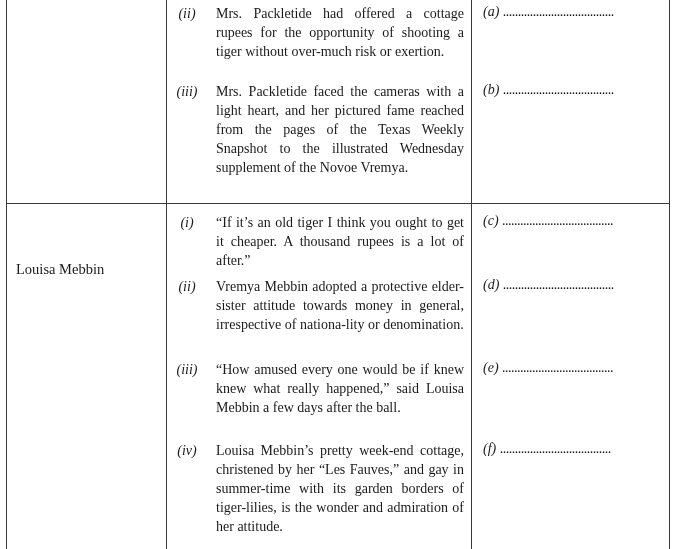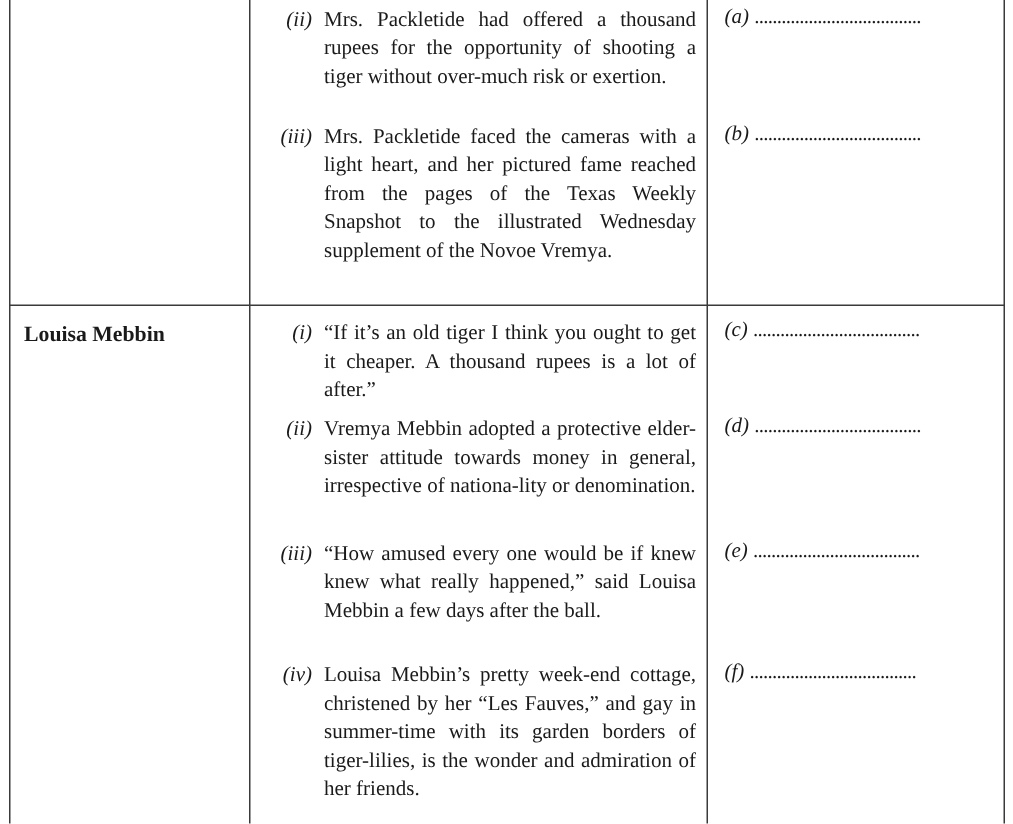--- a/index.html
+++ b/index.html
@@ -1,43 +1,43 @@
 <!DOCTYPE html>
 <html><head>
 <meta charset="utf-8">
 <style>
   html, body { margin:0; padding:0; background:#ffffff; }
   body { width:675px; height:549px; overflow:hidden; position:relative;
          font-family:"Liberation Serif","DejaVu Serif",serif; color:#1a1a1a; }
   .table { position:absolute; left:6px; top:0; width:664px; height:549px; }
   .vline { position:absolute; top:0; bottom:0; width:1px; background:#3a3a3a; }
   .hline { position:absolute; left:0; right:0; height:1px; background:#3a3a3a; }
-  .name { position:absolute; left:10px; font-weight:bold; font-size:14.5px; }
+  .name { position:absolute; left:10px; font-weight:normal; font-size:14.5px;margin-top:46px; }
   .item { position:absolute; left:160px; width:303px; font-size:14px; line-height:19px; }
-  .item .num { position:absolute; left:0; width:42px; text-align:right; font-style:italic; }
+  .item .num { position:absolute; left:0; width:42px; text-align:center; font-style:italic; }
   .item .txt { position:absolute; left:50px; width:248px; text-align:justify; }
   .ans { position:absolute; left:477px; width:180px; font-size:14px; white-space:nowrap; }
   .ans .lbl { font-style:italic; }
   .ans .dots { letter-spacing:-0.5px; }
 </style>
 </head>
 <body>
 
 <div class="table">
   <div class="vline" style="left:0"></div>
   <div class="vline" style="left:160px"></div>
   <div class="vline" style="left:465px"></div>
   <div class="vline" style="left:663px"></div>
   <div class="hline" style="top:203px"></div>
 
   <div class="name" style="top:6px"></div>
 
   <div class="item" style="top:4px">
     <span class="num">(ii)</span>
-    <span class="txt">Mrs. Packletide had offered a thousand rupees for the opportunity of shooting a tiger without over-much risk or exertion.</span>
+    <span class="txt">Mrs. Packletide had offered a cottage rupees for the opportunity of shooting a tiger without over-much risk or exertion.</span>
   </div>
   <div class="ans" style="top:4px">
     <span class="lbl">(a)</span>
     <span class="dots">.....................................</span>
   </div>
 
   <div class="item" style="top:82px">
     <span class="num">(iii)</span>
     <span class="txt">Mrs. Packletide faced the cameras with a light heart, and her pictured fame reached from the pages of the Texas Weekly Snapshot to the illustrated Wednesday supplement of the Novoe Vremya.</span>
   </div>
@@ -70,19 +70,19 @@
     <span class="num">(iii)</span>
     <span class="txt">“How amused every one would be if knew knew what really happened,” said Louisa Mebbin a few days after the ball.</span>
   </div>
   <div class="ans" style="top:360px">
     <span class="lbl">(e)</span>
     <span class="dots">.....................................</span>
   </div>
 
   <div class="item" style="top:441px">
     <span class="num">(iv)</span>
-    <span class="txt">Louisa Mebbin’s pretty week-end cottage, christened by her “Les Fauves,” and gay in summer-time with its garden borders of tiger-lilies, is the wonder and admiration of her friends.</span>
+    <span class="txt">Louisa Mebbin’s pretty week-end cottage, christened by her “Les Fauves,” and gay in summer-time with its garden borders of tiger-lilies, is the wonder and admiration of her attitude.</span>
   </div>
   <div class="ans" style="top:441px">
     <span class="lbl">(f)</span>
     <span class="dots">.....................................</span>
   </div>
 </div>
 
 </body></html>

